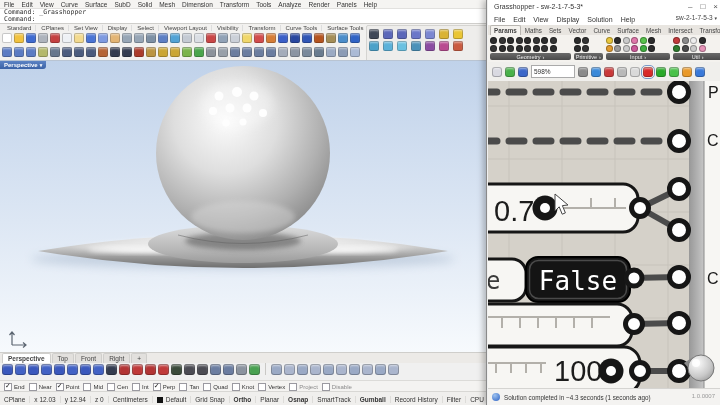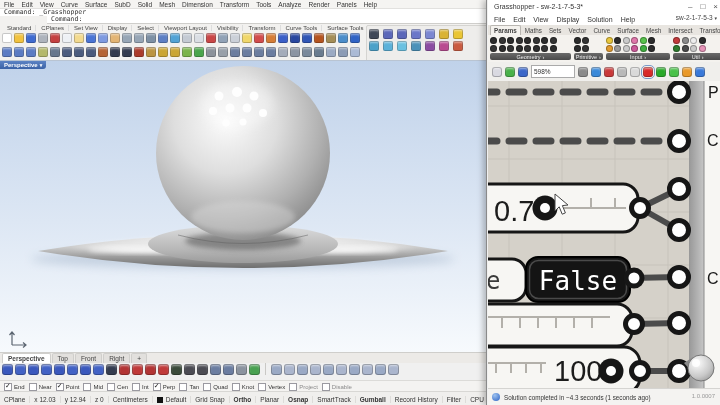--- a/index.html
+++ b/index.html
@@ -5,21 +5,21 @@
   html,body{margin:0;padding:0;background:#666;}
   .stage{position:relative;width:720px;height:405px;overflow:hidden;background:#f0f0f0;
          font-family:"Liberation Sans",sans-serif;font-size:7px;color:#222;}
   
   .rhino{position:absolute;left:0;top:0;width:487px;height:289px;background:#f2f1ef;}
   .r-menu{position:absolute;left:0;top:0;width:487px;height:8px;background:#f5f4f2;border-bottom:1px solid #e2e1df;
           display:flex;align-items:center;padding-left:4px;gap:7px;font-size:6.5px;color:#333;}
   .cmd{position:absolute;left:0;width:487px;background:#fff;font-family:"DejaVu Sans Mono",monospace;
        font-size:6.5px;color:#333;padding-left:4px;line-height:7px;}
   .cmd1{top:9px;height:7px;}
-  .cmd2{top:16px;height:7px;border-bottom:1px solid #cfcecb;margin-left:47px;}
+  .cmd2{top:16px;height:7px;border-bottom:1px solid #cfcecb;}
   .tbar-tabs{position:absolute;left:0;top:24px;width:487px;height:8px;display:flex;gap:1px;align-items:center;
              padding-left:3px;font-size:6px;color:#444;}
   .tbar-tabs span{padding:0 4px;border-right:1px solid #ddd;}
   .irow{position:absolute;left:2px;display:flex;gap:2px;align-items:center;}
   .irow1{top:33px;} .irow2{top:47px;}
   .ico{display:inline-block;width:10px;height:10px;border-radius:2px;
        box-shadow:inset 0 0 0 1px rgba(0,0,0,.22), inset 0 2px 2px rgba(255,255,255,.45);}
   .sidebox{position:absolute;left:366px;top:25px;width:119px;height:34px;background:#eeedeb;
            border:1px solid #d5d4d1;border-radius:2px;padding:1px 2px;}
   .sidebox .srow{display:flex;gap:4px;margin-top:2px;}

